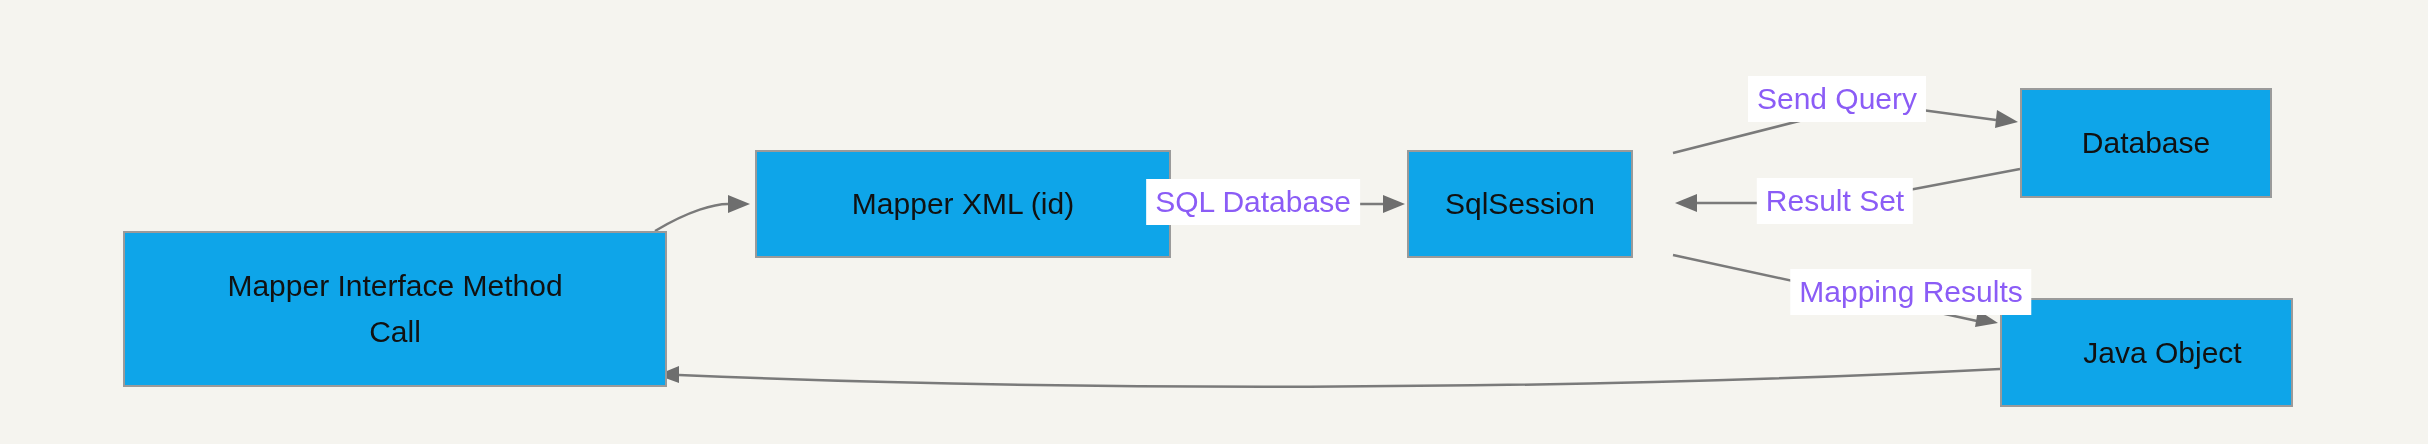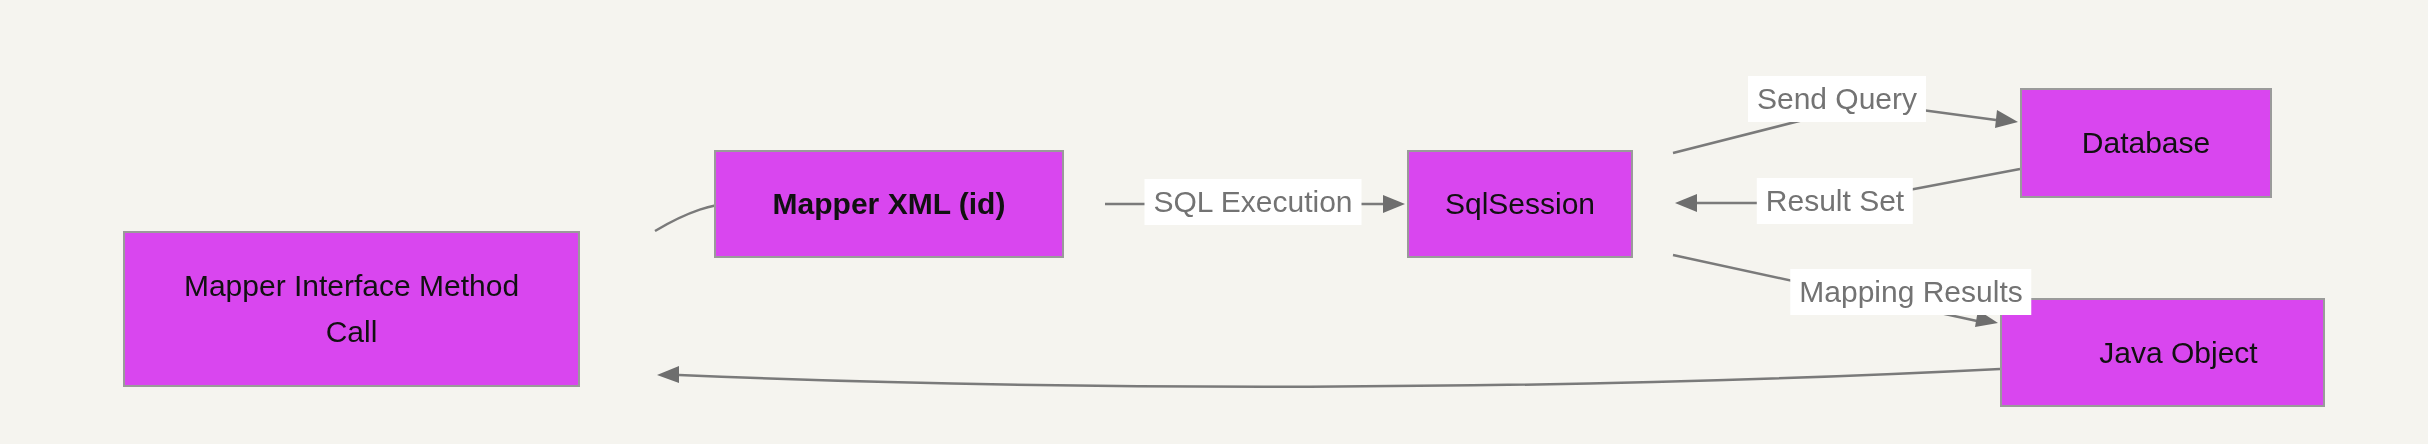--- a/index.html
+++ b/index.html
@@ -26,46 +26,46 @@
     stroke-width: 2.5;
     fill: none;
   }
   .arrowhead {
     fill: #6e6e6e;
     stroke: none;
   }
   .node {
     position: absolute;
     box-sizing: border-box;
-    background: #d946ef;
+    background: #0ea5e9;
     border: 2.5px solid #9a9a9a;
     display: flex;
     flex-direction: column;
     align-items: center;
     justify-content: center;
     font-size: 30px;
     line-height: 46px;
     color: #111111;
     text-align: center;
   }
   .edge-label {
     position: absolute;
     transform: translate(-50%, -50%);
     background: #ffffff;
-    color: #737373;
+    color: #8b5cf6;
     font-size: 30px;
     line-height: 36px;
     padding: 5px 9px;
     white-space: nowrap;
   }
-  #node-call        { left: 123px;  top: 231px; width: 457px; height: 156px; }
-  #node-xml         { left: 714px;  top: 150px; width: 350px; height: 108px; font-weight: bold; }
+  #node-call        { left: 123px;  top: 231px; width: 544px; height: 156px; }
+  #node-xml         { left: 755px;  top: 150px; width: 416px; height: 108px; }
   #node-sqlsession  { left: 1407px; top: 150px; width: 226px; height: 108px; text-align: center; }
   #node-database    { left: 2020px; top: 88px;  width: 252px; height: 110px; }
-  #node-java        { left: 2000px; top: 298px; width: 325px; height: 109px; padding-left: 32px; }
+  #node-java        { left: 2000px; top: 298px; width: 293px; height: 109px; padding-left: 32px; }
 
   #label-sql-execution   { left: 1253px; top: 202px; }
   #label-send-query      { left: 1837px; top: 99px;  }
   #label-result-set      { left: 1835px; top: 201px; text-align: right; }
   #label-mapping-results { left: 1911px; top: 292px; }
   #label-return          { left: 1256px; top: 385px; }
 </style>
 </head>
 <body>
 
@@ -106,21 +106,21 @@
   </div>
 
   <div class="node" id="node-database">
     <span>Database</span>
   </div>
 
   <div class="node" id="node-java">
     <span>Java Object</span>
   </div>
 
-  <div class="edge-label" id="label-sql-execution">SQL Execution</div>
+  <div class="edge-label" id="label-sql-execution">SQL Database</div>
 
   <div class="edge-label" id="label-send-query">Send Query</div>
 
   <div class="edge-label" id="label-result-set">Result Set</div>
 
   <div class="edge-label" id="label-mapping-results">Mapping Results</div>
 
 
 </div>
 

